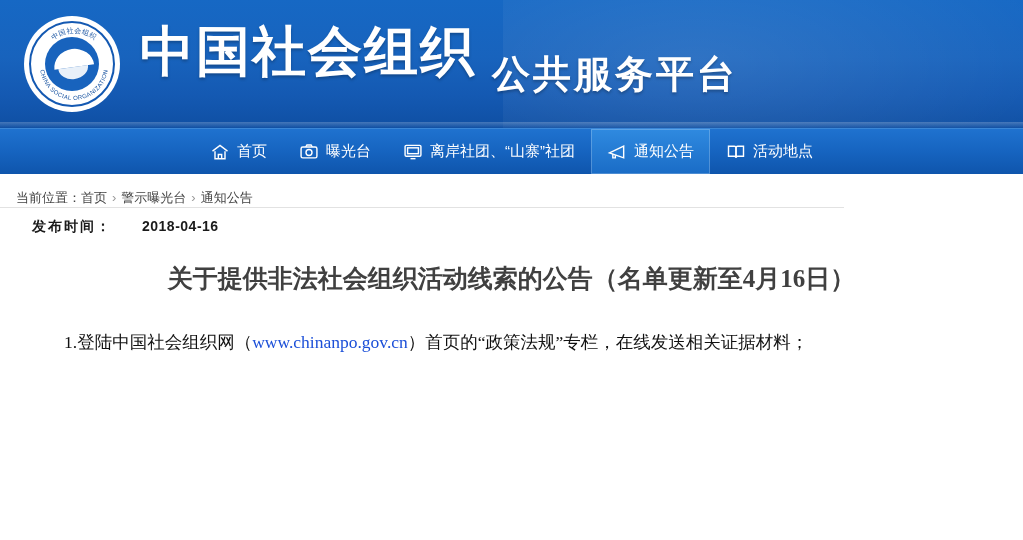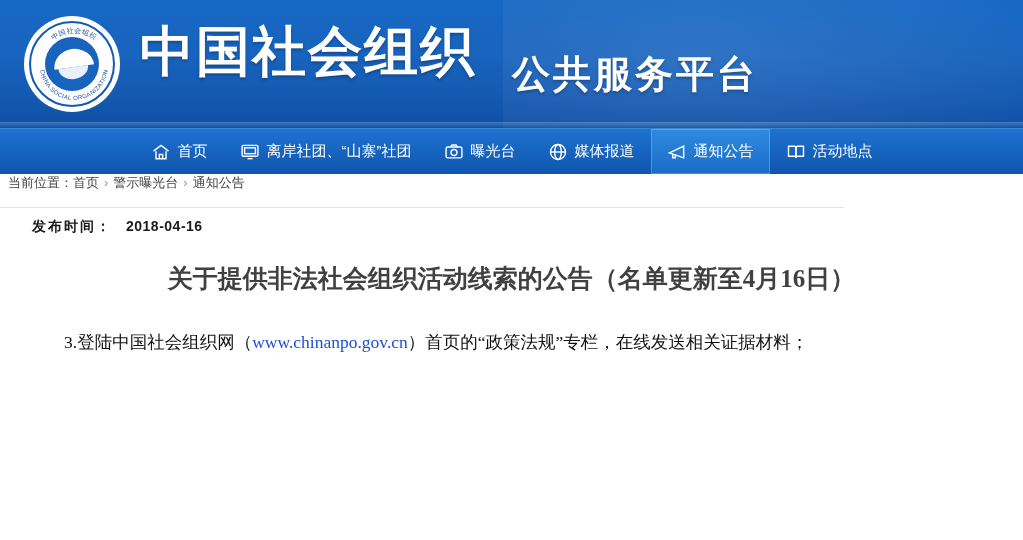--- a/index.html
+++ b/index.html
@@ -94,21 +94,21 @@
     font-size: 54px;
     line-height: 58px;
     font-weight: bold;
     color: #ffffff;
     letter-spacing: 2px;
     text-shadow: 0 2px 3px rgba(0,0,0,0.25);
     font-family: "Liberation Sans", sans-serif;
   }
   .title-sub {
     position: absolute;
-    left: 512px; top: 52px;
+    left: 492px; top: 52px;
     font-size: 38px;
     line-height: 44px;
     font-weight: bold;
     color: #ffffff;
     letter-spacing: 3px;
     text-shadow: 0 2px 3px rgba(0,0,0,0.25);
   }
 
   
   .nav {
@@ -136,22 +136,22 @@
   }
   .nav-icon { display: inline-flex; width: 20px; height: 20px; }
   .nav-icon svg { width: 20px; height: 20px; display: block; }
 
   
   .crumb-wrap {
     width: 844px;
     height: 34px;
     border-bottom: 1px solid #e2e2e2;
     display: flex;
-    align-items: flex-start;
-    padding: 0 8px;
+    align-items: flex-end;
+    padding: 0 16px;
     background: #ffffff;
   }
   .crumb {
     font-size: 13px;
     color: #444444;
   }
   .crumb a { color: #444444; text-decoration: none; }
   .crumb .sep { color: #999999; padding: 0 5px; }
 
   
@@ -161,21 +161,21 @@
     padding: 0 22px;
   }
   .pub {
     font-size: 14px;
     font-weight: bold;
     color: #1a1a1a;
     padding: 10px 0 4px 10px;
     letter-spacing: 0.5px;
   }
   .pub .label { letter-spacing: 2px; margin-top: 36px; }
-  .pub .date { margin-left: 14px; text-align: center; }
+  .pub .date { margin-left: 30px; text-align: center; }
   .doc-title {
     text-align: center;
     font-family: "Liberation Serif", serif;
     font-size: 25px;
     font-weight: bold;
     color: #404040;
     padding: 22px 60px 6px 60px;
     line-height: 34px;
   }
   .body-text {
@@ -230,49 +230,39 @@
             <path d="M6 11 V20 H18 V11"></path>
             <path d="M10 20 V15 H14 V20"></path>
         </svg>
       </span>
       <span>首页</span>
     </div>
 
     <div class="nav-item">
       <span class="nav-icon">
         <svg viewBox="0 0 24 24" fill="none" stroke="#ffffff" stroke-width="1.7">
+          <rect x="2.5" y="6" width="19" height="13" rx="2"></rect>
+          <circle cx="12" cy="12.5" r="3.6"></circle>
+          <path d="M8 6 L9.5 3.5 H14.5 L16 6"></path>
+        </svg>
+      </span>
+      <span>曝光台</span>
+    </div>
+
+    <div class="nav-item">
+      <span class="nav-icon">
+        <svg viewBox="0 0 24 24" fill="none" stroke="#ffffff" stroke-width="1.7">
           <rect x="2.5" y="4" width="19" height="13" rx="1.5"></rect>
           <rect x="5.5" y="7" width="13" height="7"></rect>
           <path d="M9 20 H15"></path>
         </svg>
       </span>
       <span>离岸社团、“山寨”社团</span>
     </div>
 
-    <div class="nav-item">
-      <span class="nav-icon">
-        <svg viewBox="0 0 24 24" fill="none" stroke="#ffffff" stroke-width="1.7">
-          <rect x="2.5" y="6" width="19" height="13" rx="2"></rect>
-          <circle cx="12" cy="12.5" r="3.6"></circle>
-          <path d="M8 6 L9.5 3.5 H14.5 L16 6"></path>
-        </svg>
-      </span>
-      <span>曝光台</span>
-    </div>
-
-    <div class="nav-item">
-      <span class="nav-icon">
-        <svg viewBox="0 0 24 24" fill="none" stroke="#ffffff" stroke-width="1.7">
-          <circle cx="12" cy="12" r="9"></circle>
-          <ellipse cx="12" cy="12" rx="4" ry="9"></ellipse>
-          <path d="M3 12 H21"></path>
-        </svg>
-      </span>
-      <span>媒体报道</span>
-    </div>
 
     <div class="nav-item active">
       <span class="nav-icon">
         <svg viewBox="0 0 24 24" fill="none" stroke="#ffffff" stroke-width="1.7">
           <path d="M3 13 L20 5 L20 19 L3 13 Z"></path>
           <path d="M7 14.5 V19 H10 V15.8"></path>
         </svg>
       </span>
       <span>通知公告</span>
     </div>
@@ -296,17 +286,17 @@
   </div>
 
   <div class="article">
     <div class="pub">
       <span class="label">发布时间：</span><span class="date">2018-04-16</span>
     </div>
 
     <div class="doc-title">关于提供非法社会组织活动线索的公告（名单更新至4月16日）</div>
 
     <div class="body-text">
-      <p class="list-item"><span>3.登陆中国社会组织网（</span><a class="link" href="#">www.chinanpo.gov.cn</a><span>）首页的“政策法规”专栏，在线发送相关证据材料；</span></p>
+      <p class="list-item"><span>1.登陆中国社会组织网（</span><a class="link" href="#">www.chinanpo.gov.cn</a><span>）首页的“政策法规”专栏，在线发送相关证据材料；</span></p>
     </div>
   </div>
 
 </div>
 
 </body></html>

